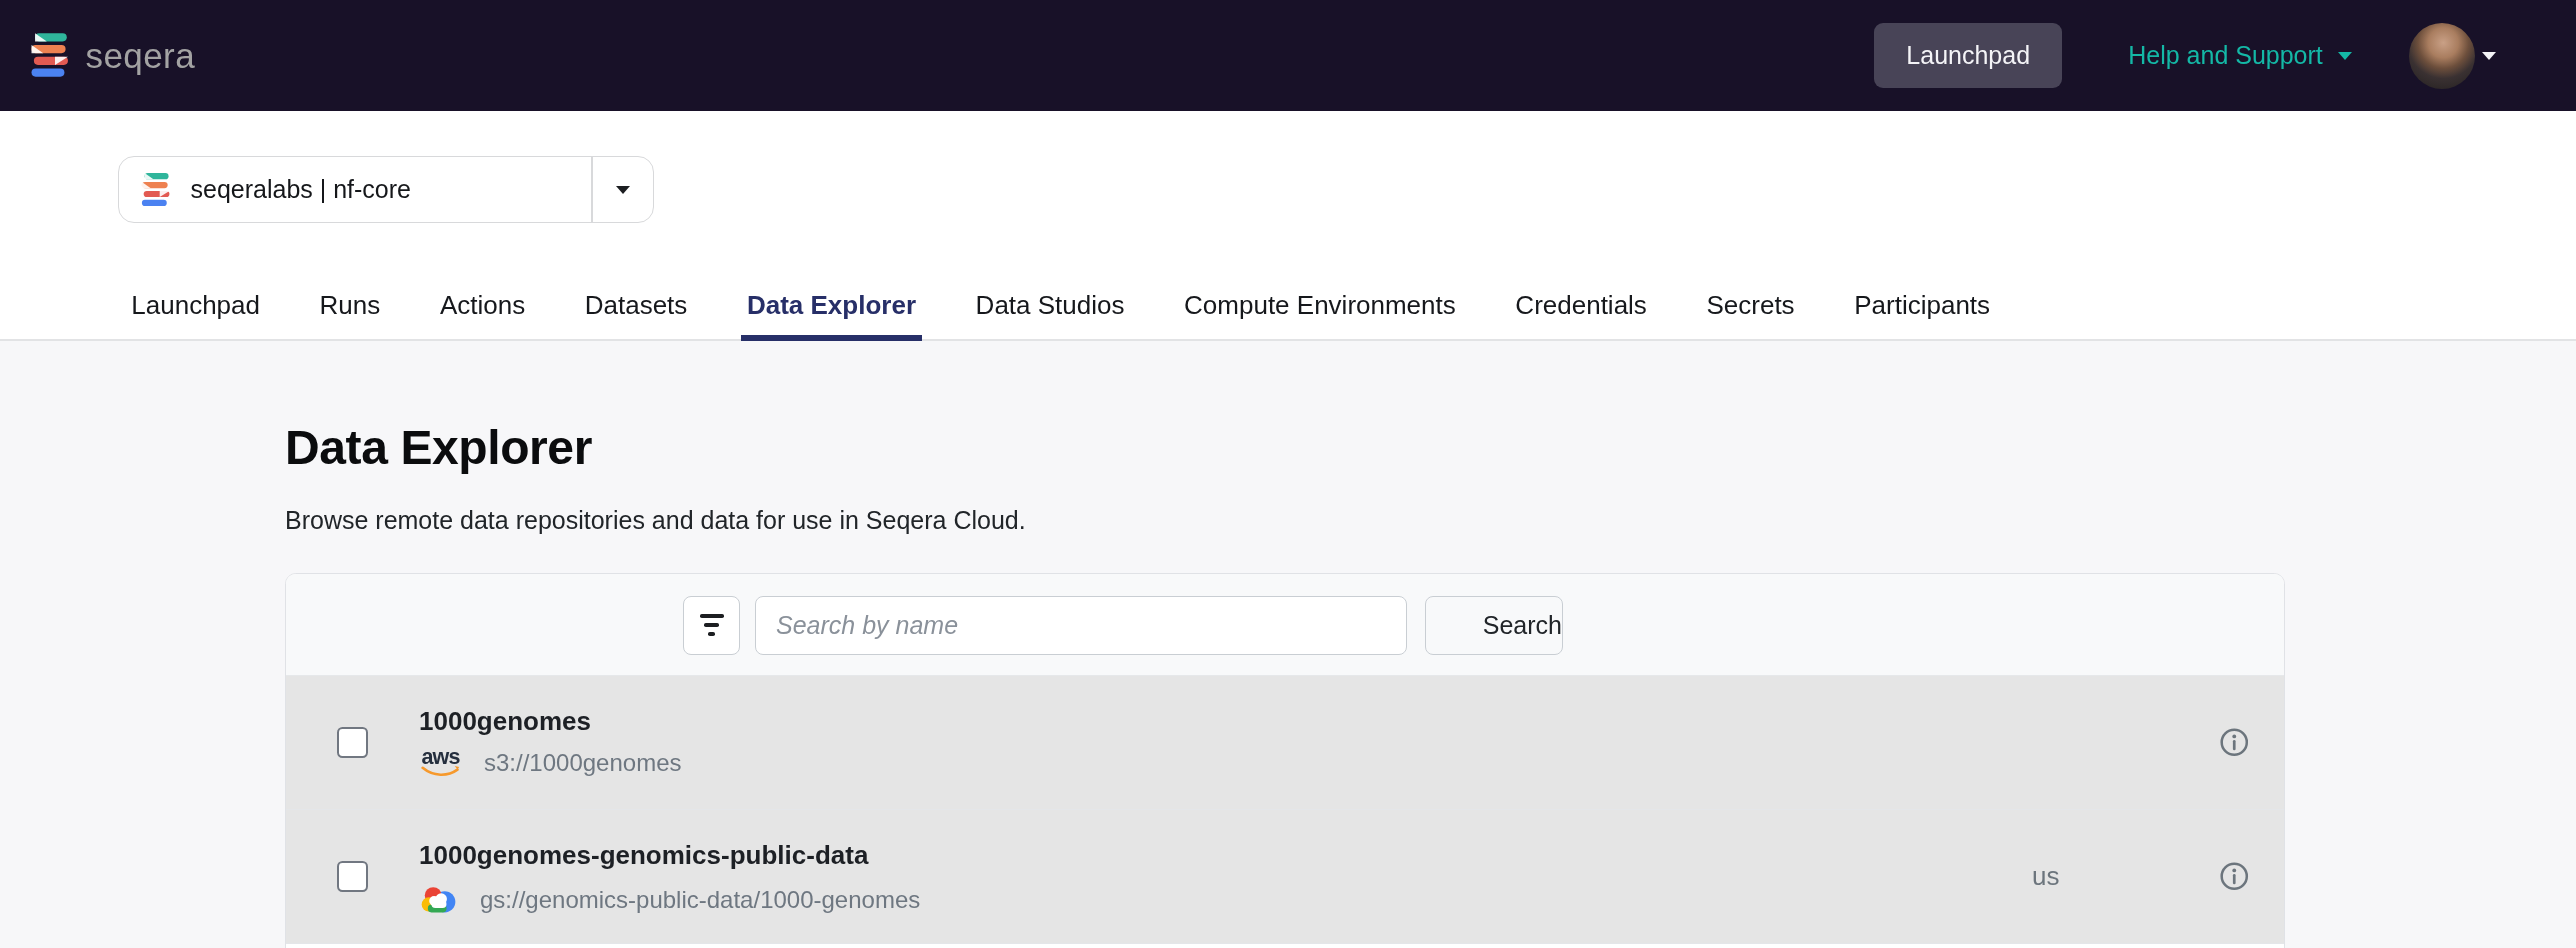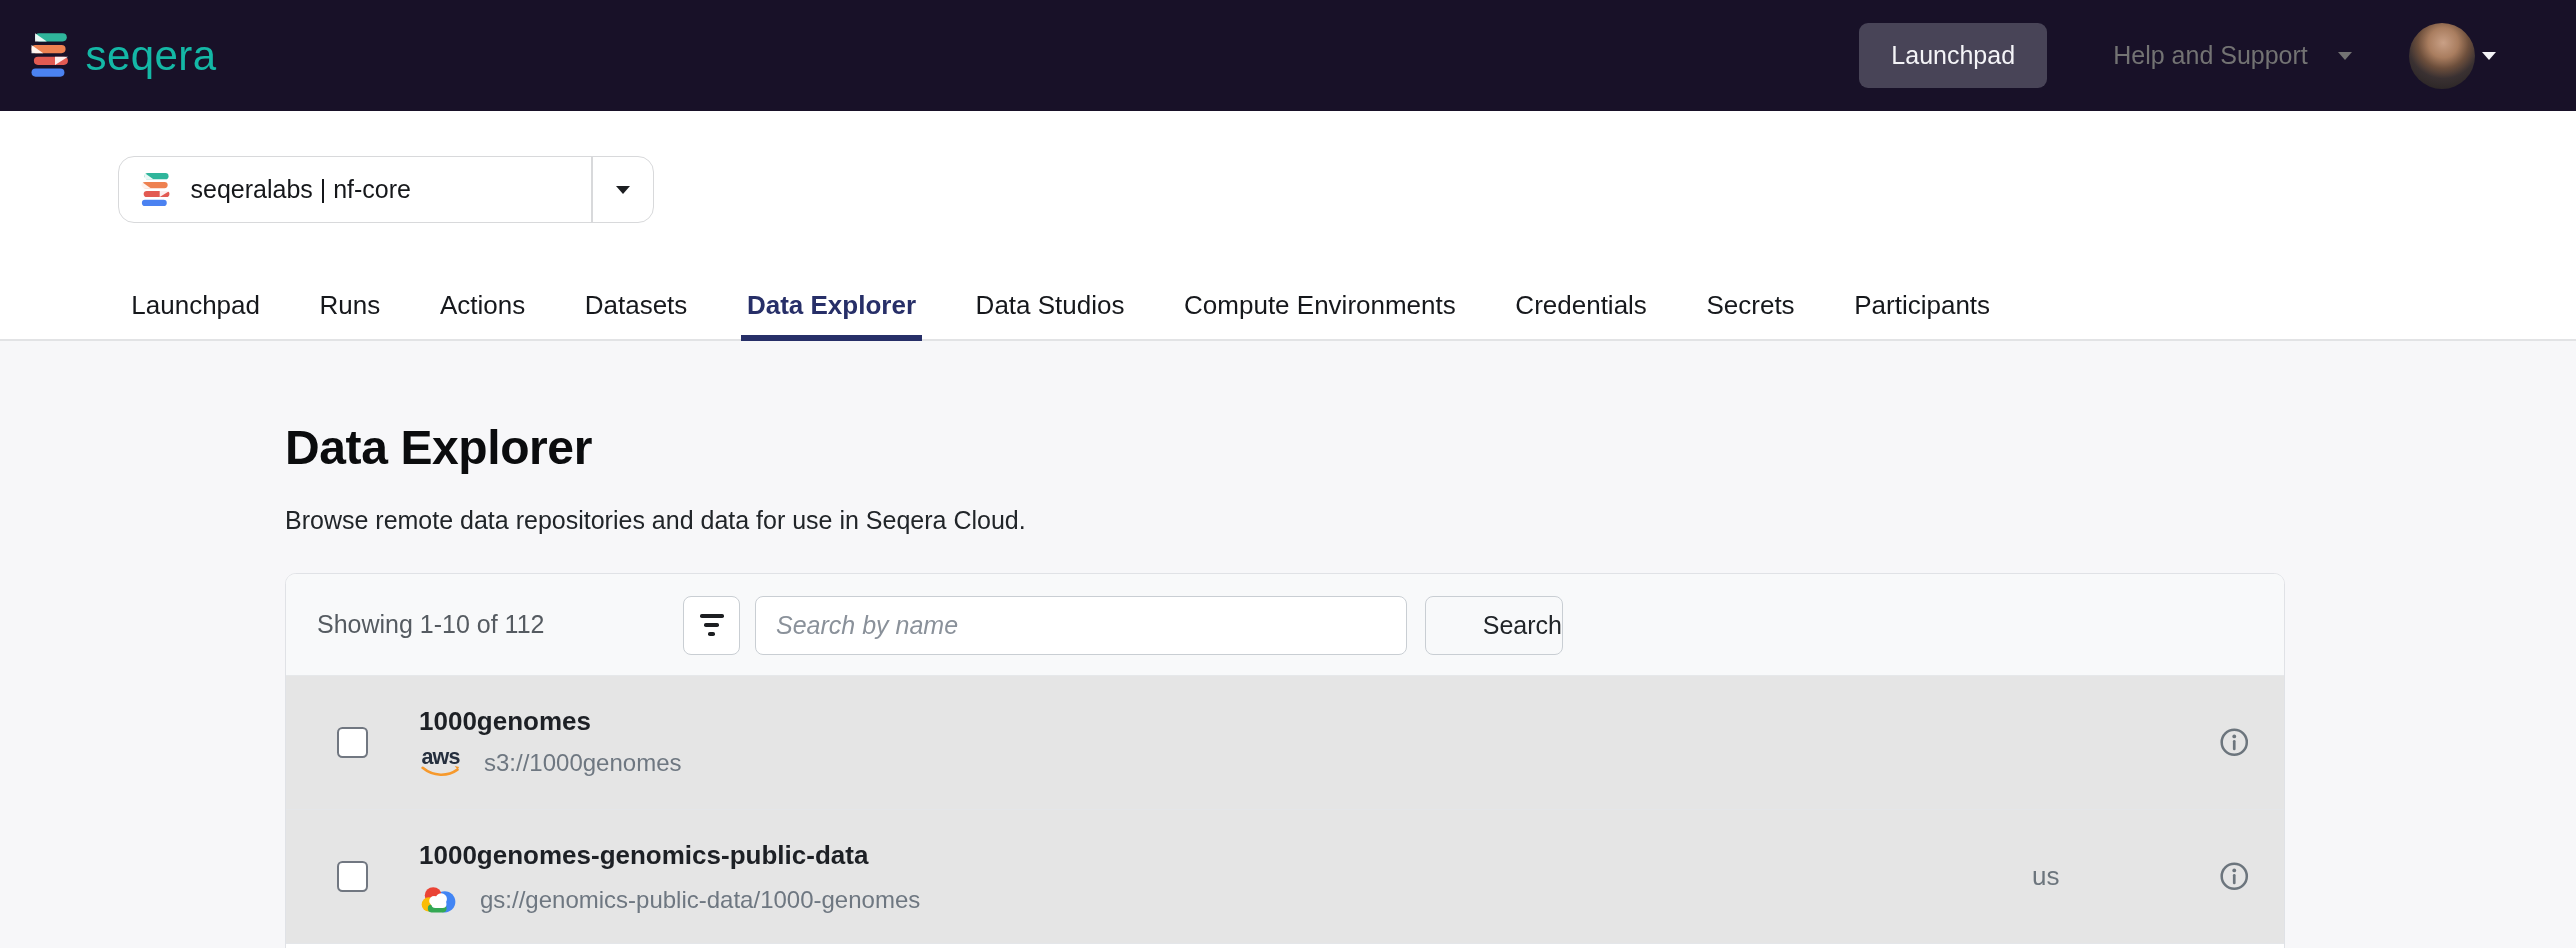--- a/index.html
+++ b/index.html
@@ -5,27 +5,27 @@
   * { margin:0; padding:0; box-sizing:border-box; }
   html,body { width:2576px; height:949px; overflow:hidden; background:#f7f7f9;
               font-family:"Liberation Sans", sans-serif; }
   .stage { position:relative; width:2576px; height:949px; }
 
   
   .navbar { position:absolute; left:0; top:0; width:2576px; height:111px;
             background:#181128; display:flex; align-items:center;
             padding:0 80px 0 30px; }
   .brand { display:flex; align-items:center; gap:12.6px; }
-  .brand-word { color:#14b8a6; font-size:42px; font-weight:500; letter-spacing:0.4px; }
+  .brand-word { color:#a3a3a3; font-size:35px; font-weight:500; letter-spacing:0.4px; }
   .nav-right { margin-left:auto; display:flex; align-items:center; gap:57px; }
   .launchpad-btn { height:65px; min-width:188px; padding:0 30.5px; background:#484457;
             border:none; border-radius:9px; color:#f4f4f7; font-size:25px;
             font-family:inherit; display:flex; align-items:center; justify-content:center;
             cursor:pointer; }
-  .help-group { display:flex; align-items:center; gap:30px; color:#737373;
+  .help-group { display:flex; align-items:center; gap:15px; color:#14b8a6;
             font-size:25px; cursor:pointer; margin-left:9px; }
   .caret { width:0; height:0; border-left:7.2px solid transparent;
            border-right:7.2px solid transparent; border-top:8px solid currentColor;
            display:inline-block; }
   .avatar-group { display:flex; align-items:center; gap:7.2px; cursor:pointer; color:#f4f4f7; }
   .avatar { width:66px; height:66px; border-radius:50%;
             background:
               radial-gradient(circle at 52% 30%, #c9a086 0%, #a97d5f 26%, #6d4f3c 44%, #3a3132 62%, #201d1d 100%); }
 
   
@@ -152,21 +152,20 @@
       <div class="tab">Participants</div>
     </div>
   </div>
 
   <div class="main">
     <h1 class="page-title">Data Explorer</h1>
     <p class="page-subtitle">Browse remote data repositories and data for use in Seqera Cloud.</p>
 
     <div class="card">
       <div class="card-toolbar">
-        <div class="showing">Showing 1-10 of 112</div>
         <div class="filter-btn">
           <i></i>
             <i></i>
             <i></i>
         </div>
         <input class="search-input" type="text" placeholder="Search by name" style="">
         <button class="search-btn">Search</button>
       </div>
 
       <div class="row">

